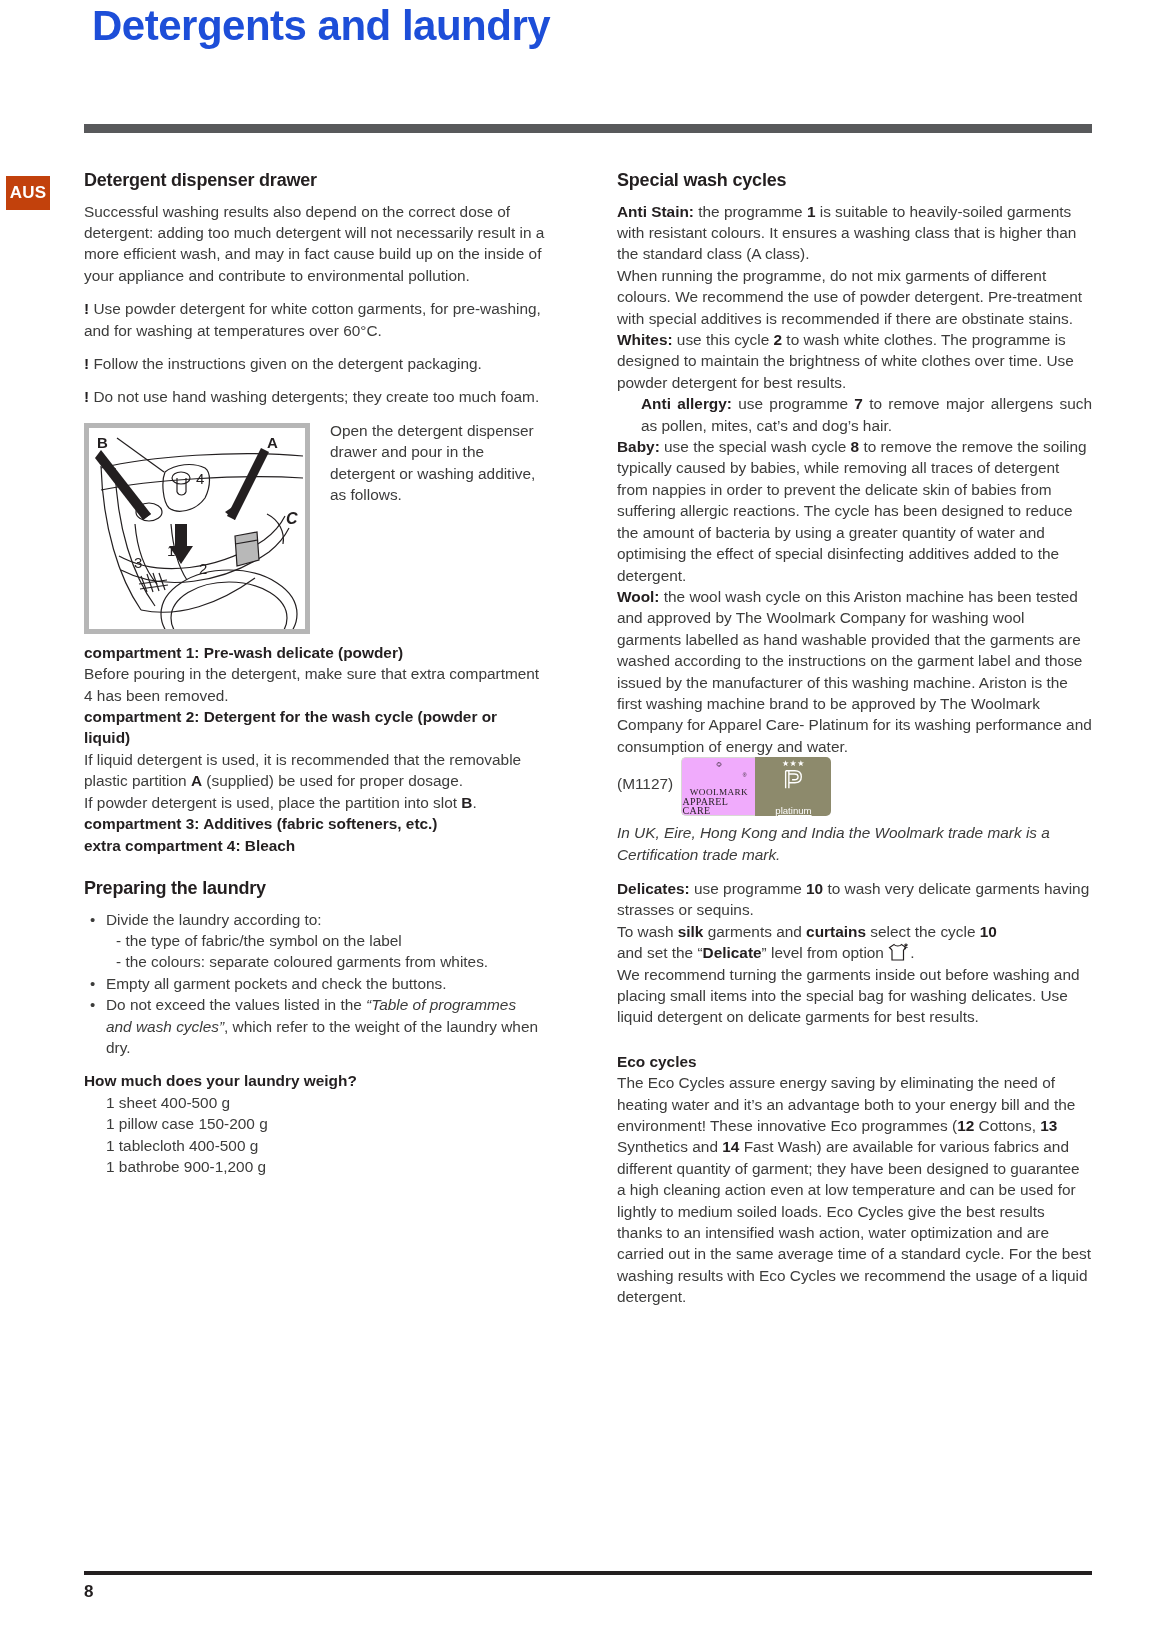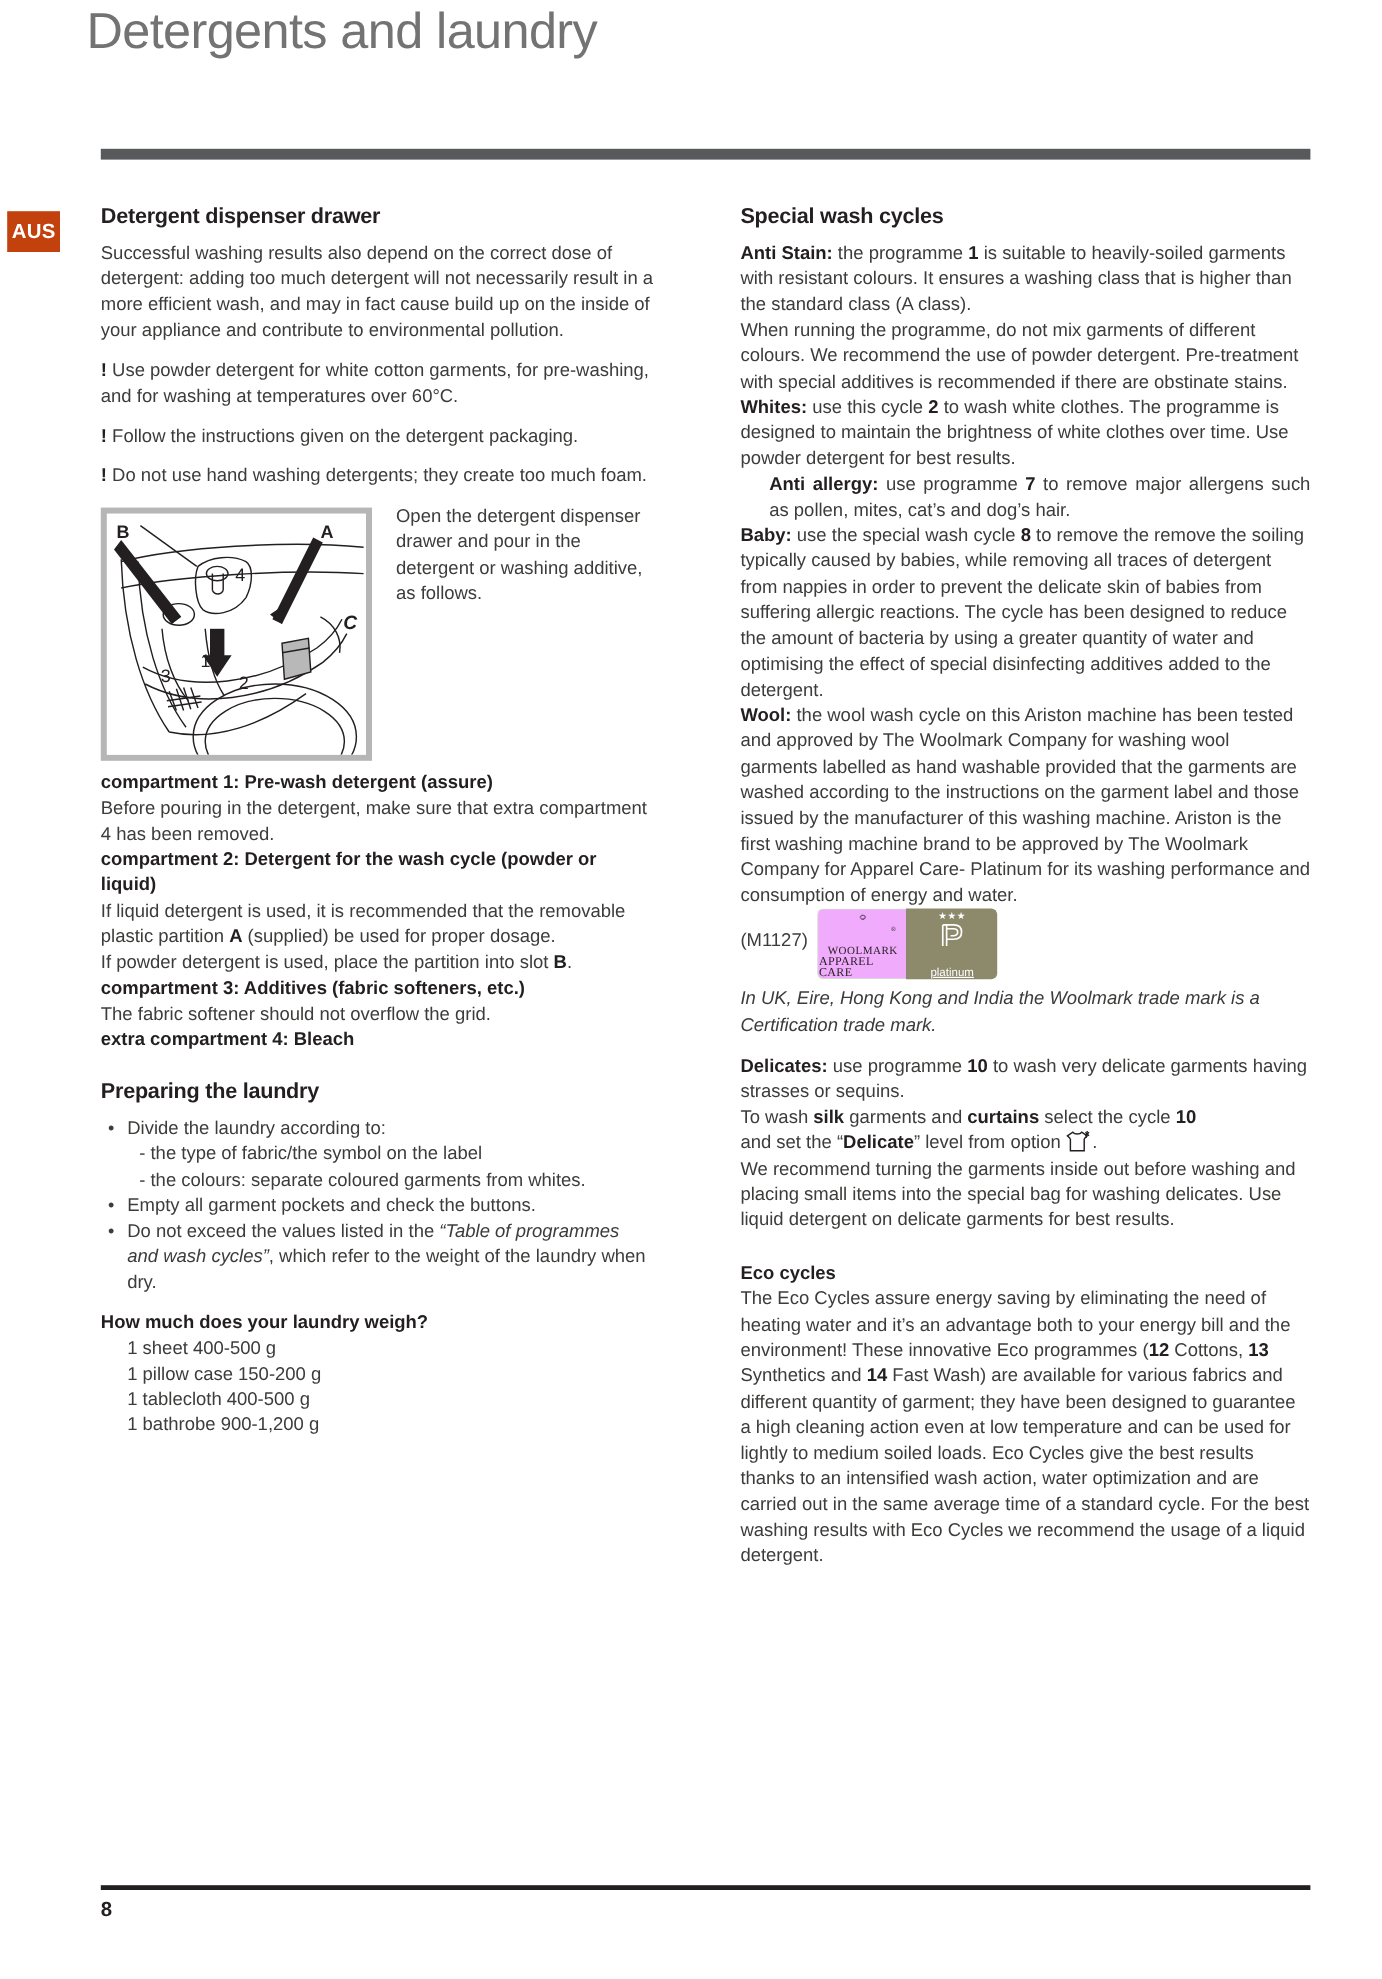--- a/index.html
+++ b/index.html
@@ -12,26 +12,26 @@
     height: 1649px;
     font-family: "Liberation Sans", sans-serif;
     color: #231f20;
     position: relative;
     overflow: hidden;
   }
 
   
   .page-title {
     position: absolute;
-    left: 72px;
+    left: 92px;
     top: 2px;
     font-size: 42px;
-    font-weight: normal;
+    font-weight: bold;
     letter-spacing: -0.5px;
-    color: #737373;
+    color: #1d4ed8;
     line-height: 1.15;
   }
 
   
   .top-rule {
     position: absolute;
     left: 84px;
     top: 124px;
     width: 1008px;
     height: 9px;
@@ -321,29 +321,28 @@
           <g fill="#231f20">
             <rect x="86" y="96" width="12" height="26"></rect>
             <path d="M80 118 L104 118 L92 136 Z"></path>
           </g>
         </svg>
       </div>
     </div>
     <div class="figure-caption">Open the detergent dispenser drawer and pour in the detergent or washing additive, as follows.</div>
   </div>
 
-  <h3 class="sub">compartment 1: Pre-wash detergent (assure)</h3>
+  <h3 class="sub">compartment 1: Pre-wash delicate (powder)</h3>
   <p class="tight">Before pouring in the detergent, make sure that extra compartment 4 has been removed.</p>
 
   <h3 class="sub">compartment 2: Detergent for the wash cycle (powder or liquid)</h3>
   <p class="tight"><span>If liquid detergent is used, it is recommended that the removable plastic partition </span><b>A</b><span> (supplied) be used for proper dosage.</span></p>
   <p class="tight"><span>If powder detergent is used, place the partition into slot </span><b>B</b><span>.</span></p>
 
   <h3 class="sub">compartment 3: Additives (fabric softeners, etc.)</h3>
-  <p class="tight">The fabric softener should not overflow the grid.</p>
 
   <h3 class="sub" style="margin-bottom:22px;">extra compartment 4: Bleach</h3>
 
   <h2 class="sec">Preparing the laundry</h2>
 
   <ul class="bullets">
     <li>
       <span>Divide the laundry according to:</span>
       <span class="subline">- the type of fabric/the symbol on the label</span>
       <span class="subline">- the colours: separate coloured garments from whites.</span>

